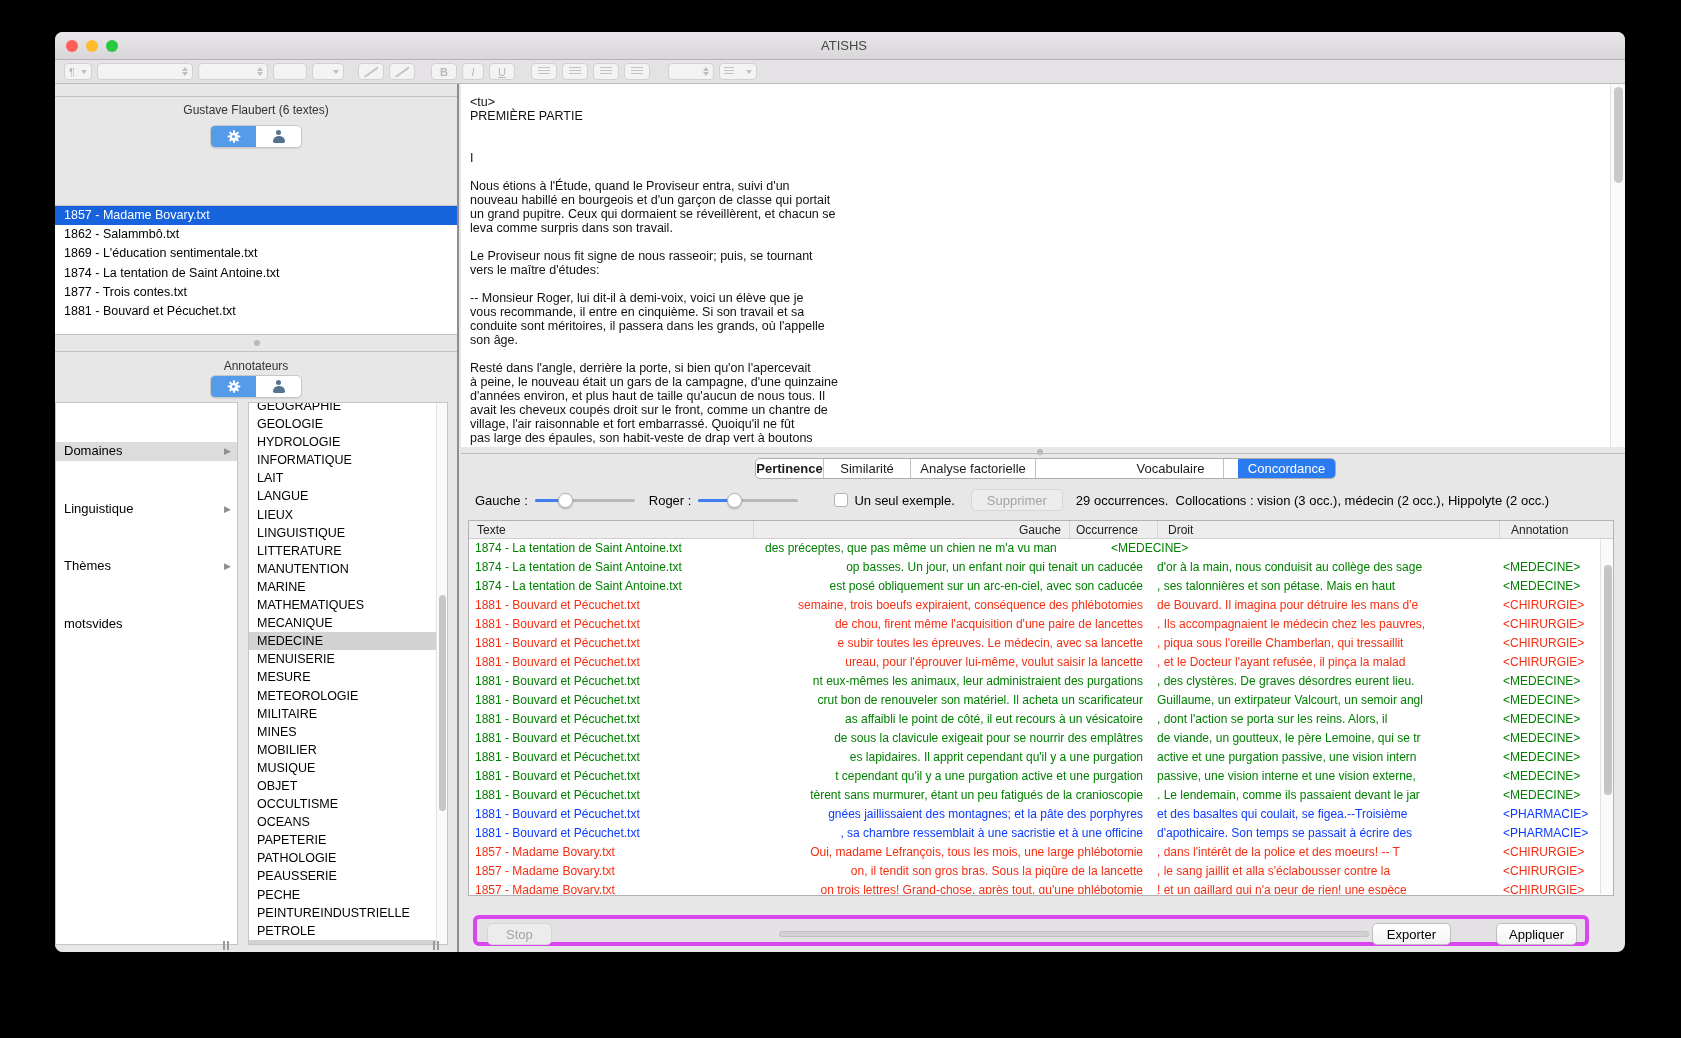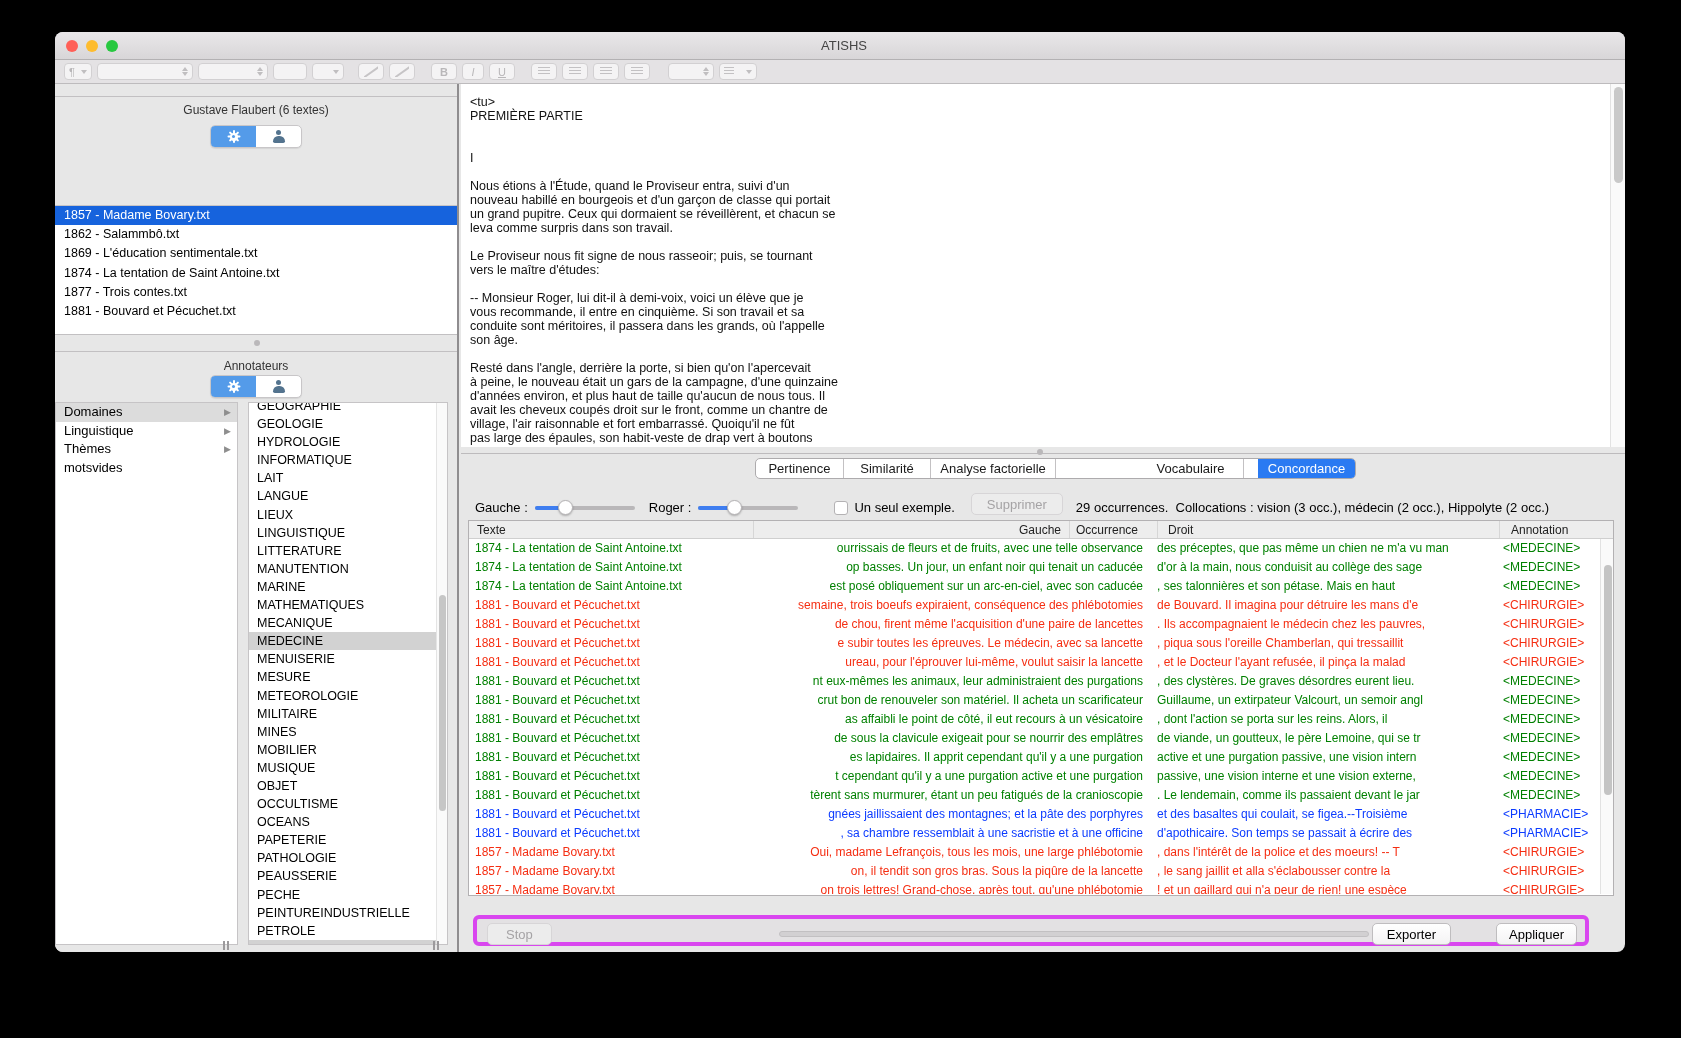--- a/index.html
+++ b/index.html
@@ -44,42 +44,42 @@
   .gear b::after{content:"";position:absolute;left:2.5px;top:2.5px;width:3px;height:3px;border-radius:50%;background:#549be9;}
   .person{position:relative;width:14px;height:13px;}
   .person::before{content:"";position:absolute;left:4.5px;top:0;width:5px;height:5px;border-radius:50%;background:#53738e;}
   .person::after{content:"";position:absolute;left:1px;top:5.5px;width:12px;height:7px;border-radius:6px 6px 2px 2px;background:#53738e;}
   .filelist{position:absolute;left:0;top:121px;width:100%;height:129px;background:#fff;border-top:1px solid #c6c4c6;}
   .frow{height:19.2px;line-height:19.2px;font-size:12.5px;color:#000;padding-left:9px;white-space:nowrap;}
   .frow.sel{background:#1663dd;color:#fff;}
   .splitter-h{position:absolute;left:0;top:250px;width:100%;height:18px;background:#e7e7e7;border-top:1px solid #c2c0c2;border-bottom:1px solid #c2c0c2;}
   .dot{position:absolute;width:6px;height:6px;border-radius:50%;background:#bab8ba;}
   .catlist{position:absolute;left:0;top:318px;width:183px;bottom:7px;background:#fff;border:1px solid #c6c4c6;}
-  .catrow{height:18.5px;line-height:18.5px;font-size:13px;color:#000;padding:0 6px 0 8px;display:flex;justify-content:space-between;align-items:flex-end;}
+  .catrow{height:18.5px;line-height:18.5px;font-size:13px;color:#000;padding:0 6px 0 8px;display:flex;justify-content:space-between;align-items:flex-end;margin-top:39px;}
   .catrow.sel{background:#dcdcdc;}
   .catrow .arr{font-size:9px;color:#8e8e8e;}
   .domlist{position:absolute;left:193px;top:318px;width:200px;bottom:7px;background:#fff;border:1px solid #c6c4c6;overflow:hidden;}
   .domscroll{position:absolute;right:0;top:0;bottom:0;width:11px;background:#fafafa;border-left:1px solid #e4e4e4;}
   .domthumb{position:absolute;left:1.5px;width:7px;border-radius:4px;background:#c6c6c6;}
   .drow{height:18.1px;line-height:18.1px;font-size:12.5px;color:#000;padding-left:8px;white-space:nowrap;}
   .drow.hi{background:#d2d2d2;}
   .grip{position:absolute;bottom:2px;display:flex;gap:2px;}
   .grip i{width:2px;height:9px;background:#9c9a9c;}
   
   .editor{position:absolute;left:406px;top:52px;right:15px;height:363px;background:#fff;overflow:hidden;}
   .editor-text{position:absolute;left:9px;top:11px;width:370px;font-size:12.5px;line-height:14px;color:#111;white-space:pre-wrap;}
   .vscroll{position:absolute;top:52px;right:0;width:15px;height:363px;background:#fafafa;border-left:1px solid #e2e2e2;}
   .vthumb{position:absolute;left:3px;width:9px;border-radius:5px;background:#c9c9c9;}
   
   .splitline{position:absolute;left:406px;right:0;top:421px;height:1px;background:#bdbbbd;}
   .tabs{position:absolute;left:700px;top:426px;display:flex;border:1px solid #adabad;border-radius:5px;overflow:hidden;background:#fff;height:21px;}
   .tab{height:100%;font-size:13px;color:#1a1a1a;display:flex;align-items:center;justify-content:center;border-right:1px solid #c3c1c3;}
   .tab:last-child{border-right:none;margin-left:14px;}
   .tab.sel{background:#2a7af2;color:#fff;}
-  .controls{position:absolute;left:420px;top:453px;right:32px;height:30px;display:flex;align-items:flex-end;font-size:13px;color:#000;}
+  .controls{position:absolute;left:420px;top:453px;right:32px;height:30px;display:flex;align-items:center;font-size:13px;color:#000;}
   .slider{position:relative;width:100px;height:15px;margin:0 14px 0 7px;}
   .slider .track{position:absolute;left:0;right:0;top:6px;height:3.5px;border-radius:2px;background:#b9b7b9;}
   .slider .fill{position:absolute;left:0;top:6px;height:3.5px;border-radius:2px;background:#3f7ef0;}
   .slider .thumb{position:absolute;top:0;width:15px;height:15px;border-radius:50%;background:#fff;border:1px solid #b5b3b5;box-shadow:0 1px 2px rgba(0,0,0,.25);}
   .checkbox{width:14px;height:14px;border:1px solid #b4b2b4;border-radius:3px;background:#fff;margin:0 6px 0 22px;}
   .btn{font-size:13px;border-radius:5px;display:inline-flex;align-items:center;justify-content:center;}
   .btn.disabled{background:#ececec;border:1px solid #d7d5d7;color:#a5a3a5;}
   .btn.normal{background:linear-gradient(#fff,#f4f3f4);border:1px solid #bfbdbf;color:#000;}
   #supprimer{height:22px;padding:0 15px;margin:0 13px 0 16px;}
   .summary{white-space:pre;}
@@ -323,21 +323,21 @@
 pas large des épaules, son habit-veste de drap vert à boutons
 noirs devait le gêner aux entournures et laissait voir, par la</div>
     </div>
     <div class="vscroll">
       <div class="vthumb" style="top:3px;height:96px"></div>
     </div>
 
     <div class="splitline"></div>
     <div class="dot" style="left:982px;top:417px"></div>
     <div class="tabs" id="tabbar">
-        <div class="tab" style="width: 88px;">Pertinence</div>
+        <div class="tab" style="width: 68px; font-weight: bold;">Pertinence</div>
         <div class="tab" style="width: 87px;">Similarité</div>
         <div class="tab" style="width: 125px;">Analyse factorielle</div>
         <div class="tab" style="width: 82px; margin-top: 41px;">Signatures</div>
         <div class="tab" style="width: 106px;">Vocabulaire</div>
         <div class="tab sel" style="width: 97px;">Concordance</div>
       </div>
 
     <div class="controls">
       <span>Gauche :</span>
       <span class="slider">
@@ -365,21 +365,20 @@
         <span style="left:699px">Droit</span>
         <span style="left:1042px">Annotation</span>
         <span class="vsep" style="left:284px"></span>
         <span class="vsep" style="left:600px"></span>
         <span class="vsep" style="left:688px"></span>
         <span class="vsep" style="left:1030px"></span>
       </div>
       <div class="tbody" id="tbody">
           <div class="crow medecine">
             <span class="c-file">1874 - La tentation de Saint Antoine.txt</span>
-            <span class="c-left">ourrissais de fleurs et de fruits, avec une telle observance</span>
             <span class="c-right">des préceptes, que pas même un chien ne m'a vu man</span>
             <span class="c-tag">&lt;MEDECINE&gt;</span>
           </div>
           <div class="crow medecine">
             <span class="c-file">1874 - La tentation de Saint Antoine.txt</span>
             <span class="c-left">op basses. Un jour, un enfant noir qui tenait un caducée</span>
             <span class="c-right">d'or à la main, nous conduisit au collège des sage</span>
             <span class="c-tag">&lt;MEDECINE&gt;</span>
           </div>
           <div class="crow medecine">

